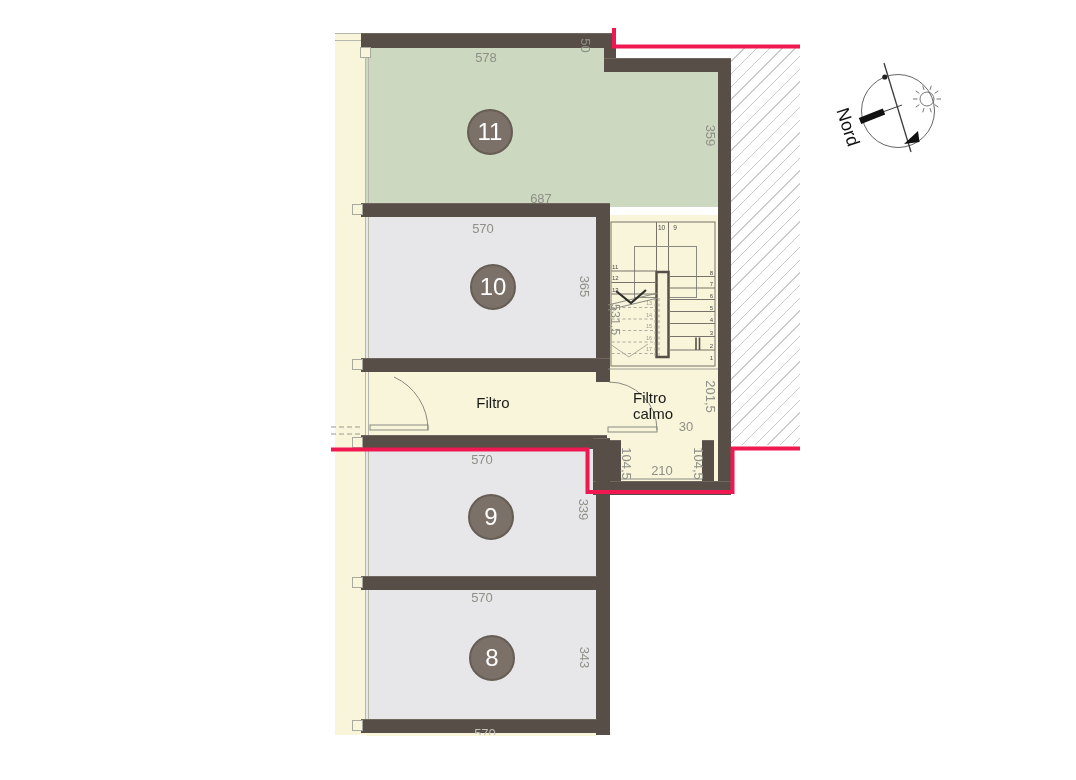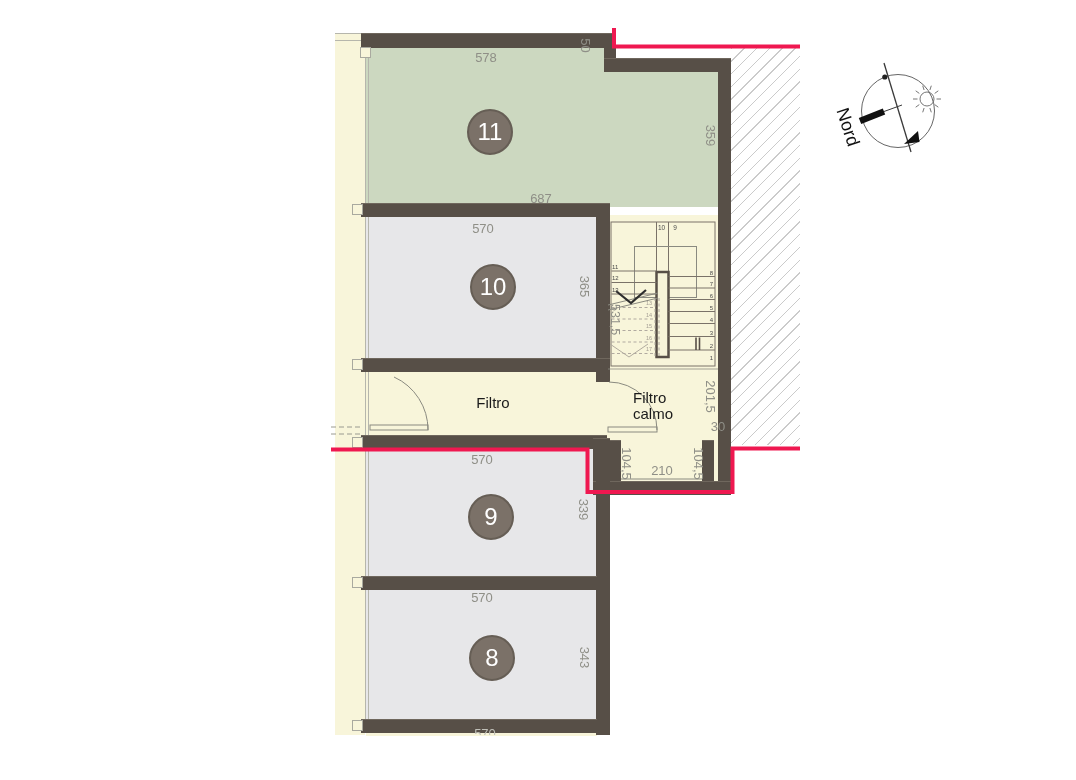--- a/index.html
+++ b/index.html
@@ -174,21 +174,21 @@
     </g>
   </svg>
 
   <div class="dim" style="left:436px;top:50px;width:100px;">578</div>
   <div class="dim rot" style="left:572px;top:38px;width:26px;">50</div>
   <div class="dim rot" style="left:697px;top:128px;width:26px;">359</div>
   <div class="dim" style="left:491px;top:191px;width:100px;">687</div>
   <div class="dim" style="left:433px;top:221px;width:100px;">570</div>
   <div class="dim rot" style="left:571px;top:279px;width:26px;">365</div>
   <div class="dim rot" style="left:691px;top:389px;width:38px;">201,5</div>
-  <div class="dim" style="left:706px;top:419px;width:24px;">30</div>
+  <div class="dim" style="left:674px;top:419px;width:24px;">30</div>
   <div class="dim rot" style="left:605px;top:456px;width:42px;">104,5</div>
   <div class="dim" style="left:637px;top:463px;width:50px;">210</div>
   <div class="dim rot" style="left:677px;top:456px;width:42px;">104,5</div>
   <div class="dim" style="left:432px;top:452px;width:100px;">570</div>
   <div class="dim rot" style="left:570px;top:502px;width:26px;">339</div>
   <div class="dim" style="left:432px;top:590px;width:100px;">570</div>
   <div class="dim rot" style="left:571px;top:650px;width:26px;">343</div>
   <div id="partialdim">570</div>
 
   <div class="badge" style="left:467px;top:109px;">11</div>

